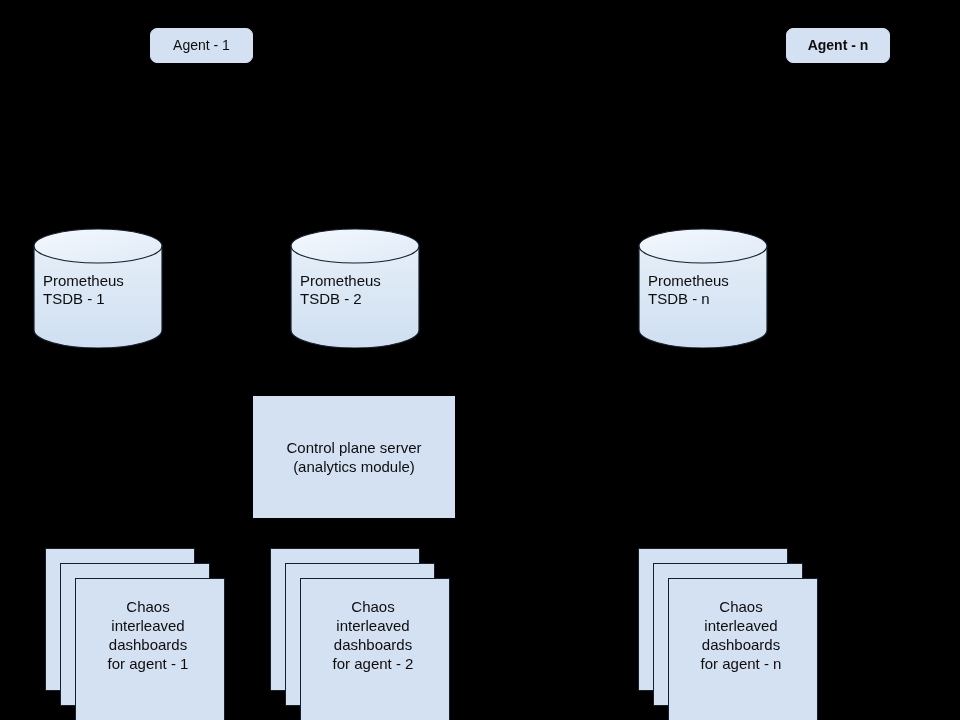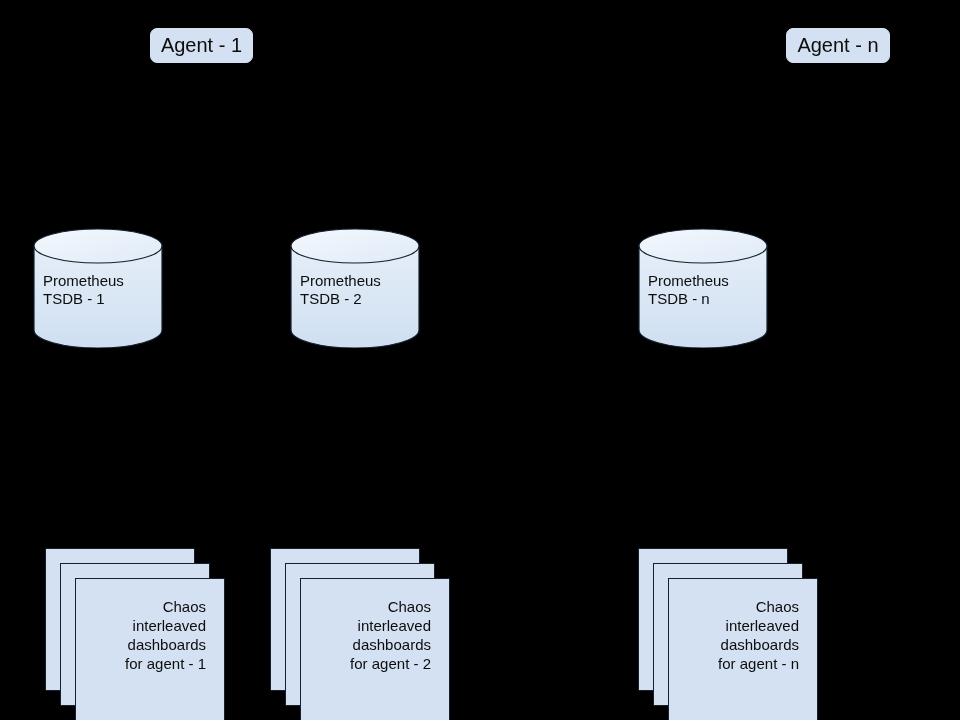--- a/index.html
+++ b/index.html
@@ -22,37 +22,37 @@
     background: #000000;
   }
 
   
   .node-text {
     color: #0d0d0d;
     font-family: "Liberation Sans", sans-serif;
     font-size: 15px;
     line-height: 19px;
     white-space: pre-line;
-    text-align: right;
+    text-align: center;
   }
 
   
   .agent-box {
     position: absolute;
     background: #d4e1f2;
     border: 1px solid #d4e1f2;
     border-radius: 7px;
     display: flex;
     align-items: center;
     justify-content: center;
     box-sizing: border-box;
   }
   .agent-box .node-text {
     text-align: left;
-    font-size: 20px;
+    font-size: 14px;
   }
 
   
   .cylinder {
     position: absolute;
   }
   .cylinder svg {
     position: absolute;
     left: 0;
     top: 0;
@@ -149,21 +149,21 @@
       <path d="M 354 519 L 354 578"></path>
       <path d="M 418 519 L 418 534 L 645 534 L 718 562"></path>
     </g>
   </svg>
 
   <div class="agent-box" style="left:150px; top:28px; width:103px; height:35px;">
     <span class="node-text">Agent - 1</span>
   </div>
 
 
-  <div class="agent-box" style="left:786px; top:28px; width:104px; height:35px;">
+  <div class="agent-box" style="left:786px; top:28px; width:104px; height:35px;font-weight:bold;">
     <span class="node-text">Agent - n</span>
   </div>
 
   <div class="dots" style="left:630px; top:36px;">...</div>
 
   <div class="cylinder" style="left:33px; top:228px; width:130px; height:120px;">
     <svg width="130" height="120" viewBox="0 0 130 120">
       <defs>
         <linearGradient id="cylBody1" x1="0" y1="0" x2="0" y2="1">
           <stop offset="0%" stop-color="#e5eef8"></stop>
@@ -194,20 +194,24 @@
     <svg width="130" height="120" viewBox="0 0 130 120">
       <path d="M 1 18 L 1 102 A 64 18 0 0 0 129 102 L 129 18 Z" fill="url(#cylBody1)" stroke="#13212e" stroke-width="1.2"></path>
       <ellipse cx="65" cy="18" rx="64" ry="17" fill="url(#cylTop1)" stroke="#13212e" stroke-width="1.2"></ellipse>
     </svg>
     <div class="cyl-label">Prometheus
 TSDB - n</div>
   </div>
 
   <div class="dots" style="left:450px; top:305px;">...</div>
 
+  <div class="rect-box" style="left:253px; top:396px; width:202px; height:122px;">
+    <span class="node-text">Control plane server
+(analytics module)</span>
+  </div>
 
   <div class="stack" style="left:45px; top:548px; width:180px; height:175px;">
     <div class="sheet sheet-back" style="width:150px; height:143px;"></div>
     <div class="sheet sheet-mid" style="width:150px; height:143px;"></div>
     <div class="sheet sheet-front" style="width:150px; height:143px;">
       <span class="node-text">Chaos
 interleaved
 dashboards
 for agent - 1</span>
     </div>

